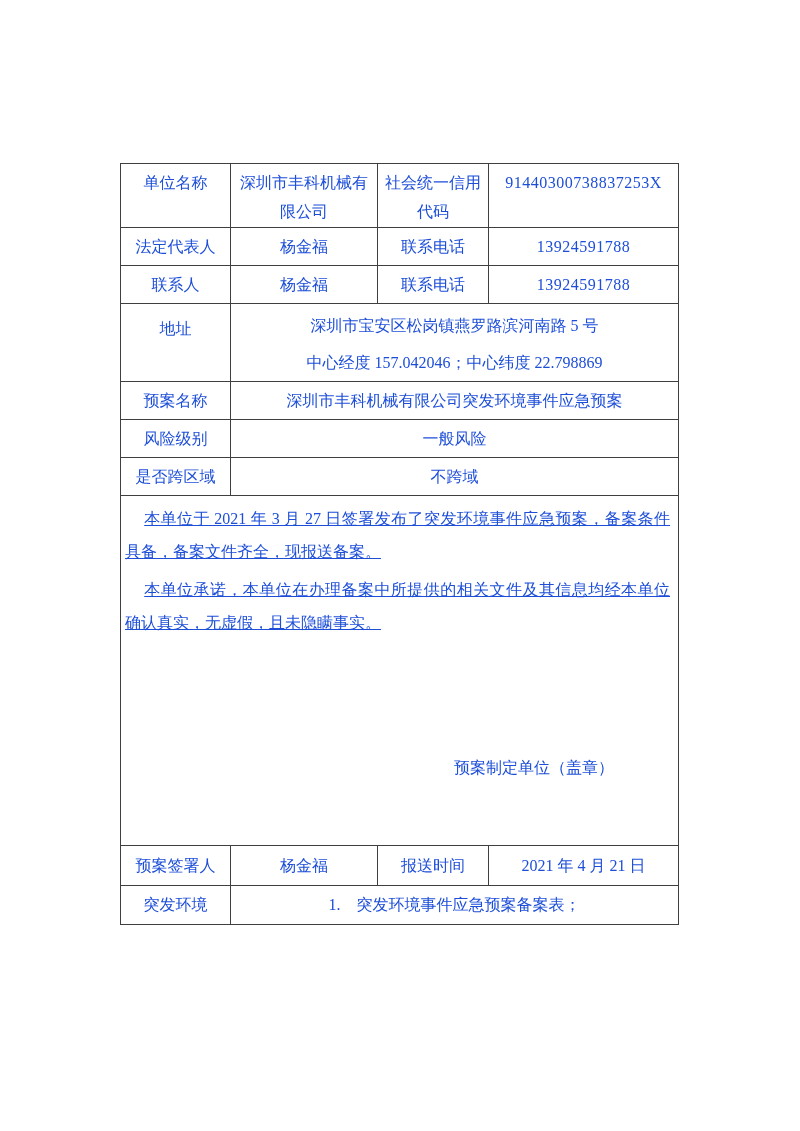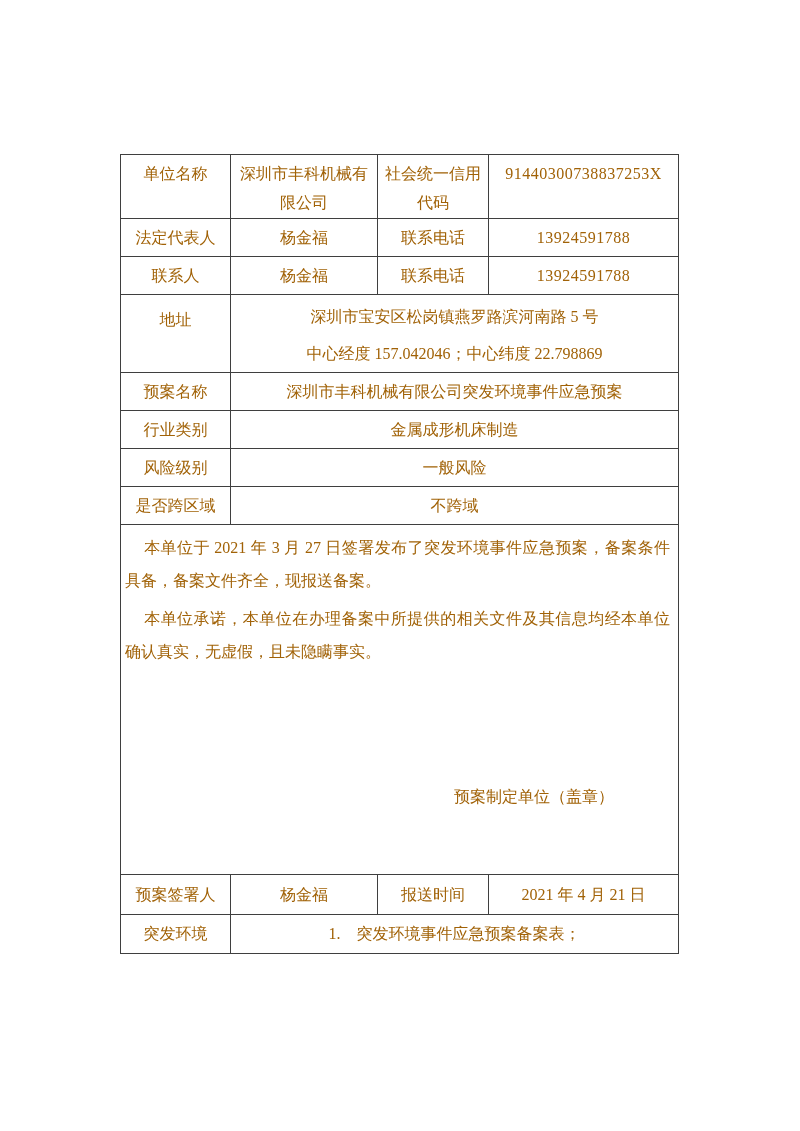--- a/index.html
+++ b/index.html
@@ -9,23 +9,23 @@
     color:#262626;
     -webkit-font-smoothing:antialiased;
   }
   .page{position:absolute;inset:0;background:#fff;overflow:hidden;}
   .doc-title{
     position:absolute;top:119px;left:0;width:800px;
     text-align:center;font-family:"Liberation Sans","DejaVu Sans",sans-serif;
     font-weight:bold;font-size:22px;letter-spacing:1px;color:#1d1d1d;
   }
   table.form{
-    position:absolute;left:120px;top:154px;width:558px;
+    position:absolute;left:120px;top:163px;width:558px;
     border-collapse:collapse;table-layout:fixed;
-    font-size:16px;color:#a16207;
+    font-size:16px;color:#1d4ed8;
   }
   table.form td{
     border:1px solid #3f3f3f;
     vertical-align:top;
     padding:0 6px;
     text-align:center;
     overflow:hidden;
     box-sizing:border-box;
   }
   
@@ -39,20 +39,21 @@
   tr.r12 td{height:38px;line-height:38px;}
   td.code-cell{line-height:29px;padding-top:6px;letter-spacing:0.5px;}
   td.email-cell{line-height:34px;word-break:break-all;padding:1px 12px 0 12px;}
   td.left{text-align:left;padding-left:10px;}
   td.num{letter-spacing:0.5px;}
   
   tr.rdecl td{height:350px;text-align:left;padding:6px 8px 0 4px;}
   .decl p{
     margin:0;line-height:33px;text-indent:1.2em;
     text-align:justify;
+    text-decoration:underline;
   }
   .decl p + p{margin-top:5px;}
   .stamp-line{
     margin-top:112px;text-align:right;padding-right:56px;line-height:33px;
   }
 </style>
 </head>
 <body>
 
 <div class="page">
@@ -95,24 +96,20 @@
         <div>深圳市宝安区松岗镇燕罗路滨河南路 5 号</div>
         <div>中心经度 157.042046；中心纬度 22.798869</div>
       </td>
     </tr>
 
     <tr class="r38">
       <td>预案名称</td>
       <td colspan="3">深圳市丰科机械有限公司突发环境事件应急预案</td>
     </tr>
 
-    <tr class="r38">
-      <td>行业类别</td>
-      <td colspan="3">金属成形机床制造</td>
-    </tr>
 
     <tr class="r38">
       <td>风险级别</td>
       <td colspan="3">一般风险</td>
     </tr>
 
     <tr class="r38">
       <td>是否跨区域</td>
       <td colspan="3">不跨域</td>
     </tr>

